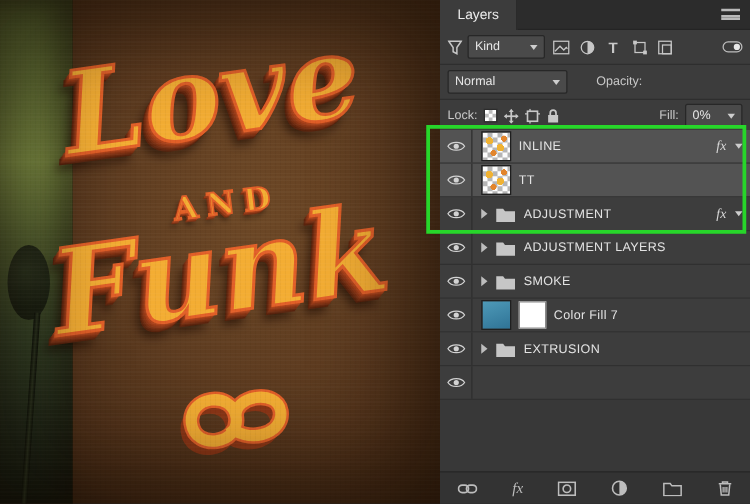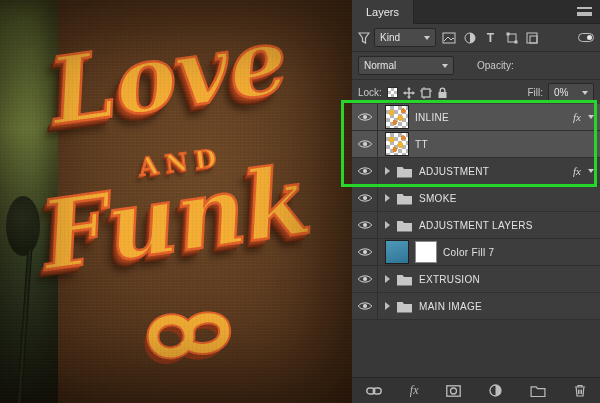--- a/index.html
+++ b/index.html
@@ -266,37 +266,37 @@
           <svg width="16" height="10" viewBox="0 0 18 12">
               <path d="M1 6 C4 1 14 1 17 6 C14 11 4 11 1 6 Z" fill="none" stroke="#d2d2d2" stroke-width="1.2"></path>
               <circle cx="9" cy="6" r="2.5" fill="#d2d2d2"></circle>
             </svg>
         </div>
         <div class="rbody">
           <span class="tri"></span>
           <svg width="17" height="13" viewBox="0 0 17 13">
               <path d="M1 2 h5.5 l1.5 2 H16 v8.5 H1 Z" fill="#c6c6c6"></path>
             </svg>
-          <span class="lname">SMOKE</span>
+          <span class="lname">ADJUSTMENT LAYERS</span>
         </div>
       </div>
 
       <div class="lrow">
         <div class="eyecell">
           <svg width="16" height="10" viewBox="0 0 18 12">
               <path d="M1 6 C4 1 14 1 17 6 C14 11 4 11 1 6 Z" fill="none" stroke="#d2d2d2" stroke-width="1.2"></path>
               <circle cx="9" cy="6" r="2.5" fill="#d2d2d2"></circle>
             </svg>
         </div>
         <div class="rbody">
           <span class="tri"></span>
           <svg width="17" height="13" viewBox="0 0 17 13">
               <path d="M1 2 h5.5 l1.5 2 H16 v8.5 H1 Z" fill="#c6c6c6"></path>
             </svg>
-          <span class="lname">ADJUSTMENT LAYERS</span>
+          <span class="lname">SMOKE</span>
         </div>
       </div>
 
       <div class="lrow">
         <div class="eyecell">
           <svg width="16" height="10" viewBox="0 0 18 12">
               <path d="M1 6 C4 1 14 1 17 6 C14 11 4 11 1 6 Z" fill="none" stroke="#d2d2d2" stroke-width="1.2"></path>
               <circle cx="9" cy="6" r="2.5" fill="#d2d2d2"></circle>
             </svg>
         </div>
@@ -322,27 +322,20 @@
           <span class="lname">EXTRUSION</span>
         </div>
       </div>
 
       <div class="lrow">
         <div class="eyecell">
           <svg width="16" height="10" viewBox="0 0 18 12">
               <path d="M1 6 C4 1 14 1 17 6 C14 11 4 11 1 6 Z" fill="none" stroke="#d2d2d2" stroke-width="1.2"></path>
               <circle cx="9" cy="6" r="2.5" fill="#d2d2d2"></circle>
             </svg>
-        </div>
-        <div class="rbody">
-          <span class="tri"></span>
-          <svg width="17" height="13" viewBox="0 0 17 13">
-              <path d="M1 2 h5.5 l1.5 2 H16 v8.5 H1 Z" fill="#c6c6c6"></path>
-            </svg>
-          <span class="lname">MAIN IMAGE</span>
         </div>
       </div>
 
     </div>
 
     <div class="bottombar">
       <span class="bic">
         <svg width="16" height="10" viewBox="0 0 16 10">
             <rect x="0.8" y="2" width="8" height="6" rx="3" fill="none" stroke="#bdbdbd" stroke-width="1.4"></rect>
             <rect x="7.2" y="2" width="8" height="6" rx="3" fill="none" stroke="#bdbdbd" stroke-width="1.4"></rect>

